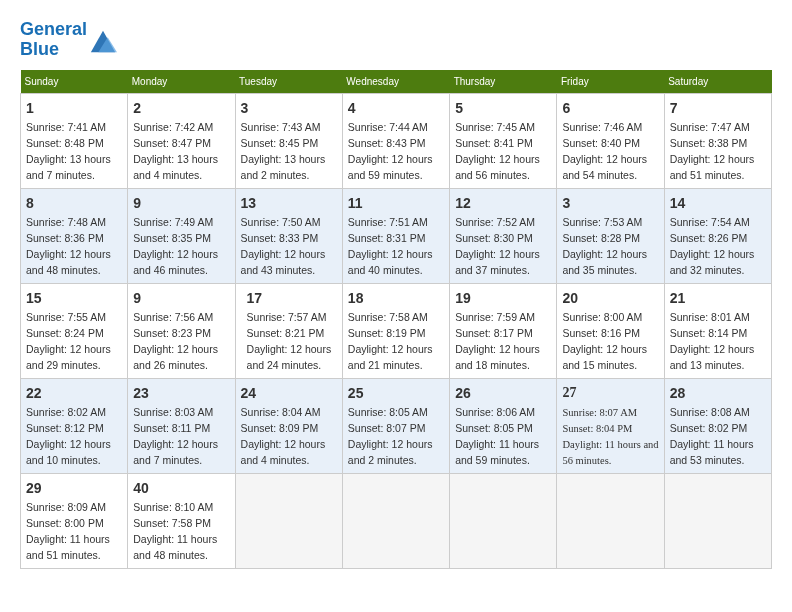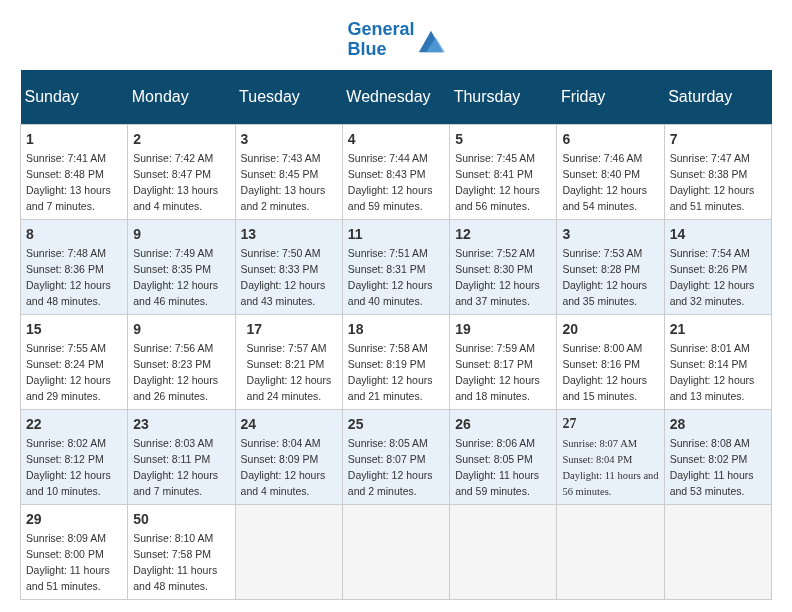--- a/index.html
+++ b/index.html
@@ -5,21 +5,21 @@
     * { box-sizing: border-box; margin: 0; padding: 0; }
     body {
       font-family: Arial, sans-serif;
       background: #fff;
       width: 792px;
       min-height: 612px;
       padding: 20px;
     }
     .header {
       display: flex;
-      justify-content: center;
+      justify-content: flex-start;
       align-items: flex-start;
       margin-bottom: 10px;
     }
     .logo {
       display: flex;
       align-items: center;
       gap: 0;
     }
     .logo-text {
       font-size: 18px;
@@ -44,25 +44,25 @@
     .location {
       font-size: 14px;
       color: #555;
     }
     table {
       width: 100%;
       border-collapse: collapse;
       font-size: 11px;
     }
     th {
-      background-color: #0c4a6e;
+      background-color: #4d7c0f;
       color: #fff;
-      padding: 18px 4px;
+      padding: 6px 4px;
       text-align: left;
-      font-size: 16px;
+      font-size: 10px;
       font-weight: normal;
     }
     td {
       border: 1px solid #ccc;
       vertical-align: top;
       padding: 4px 5px;
       height: 90px;
       width: calc(100% / 7);
       color: #333;
       line-height: 1.45;
@@ -239,21 +239,21 @@
         <span class="day-num">28</span>
         <span class="day-info">Sunrise: 8:08 AM<br>Sunset: 8:02 PM<br>Daylight: 11 hours and 53 minutes.</span>
       </td>
       </tr>
       <tr>
         <td style="background: rgb(255, 255, 255);">
         <span class="day-num">29</span>
         <span class="day-info">Sunrise: 8:09 AM<br>Sunset: 8:00 PM<br>Daylight: 11 hours and 51 minutes.</span>
       </td>
         <td style="background: rgb(255, 255, 255);">
-        <span class="day-num">50</span>
+        <span class="day-num">40</span>
         <span class="day-info">Sunrise: 8:10 AM<br>Sunset: 7:58 PM<br>Daylight: 11 hours and 48 minutes.</span>
       </td>
         <td class="empty"></td>
         <td class="empty"></td>
         <td class="empty"></td>
         <td class="empty"></td>
         <td class="empty"></td>
       </tr>
     </tbody>
 </table>

